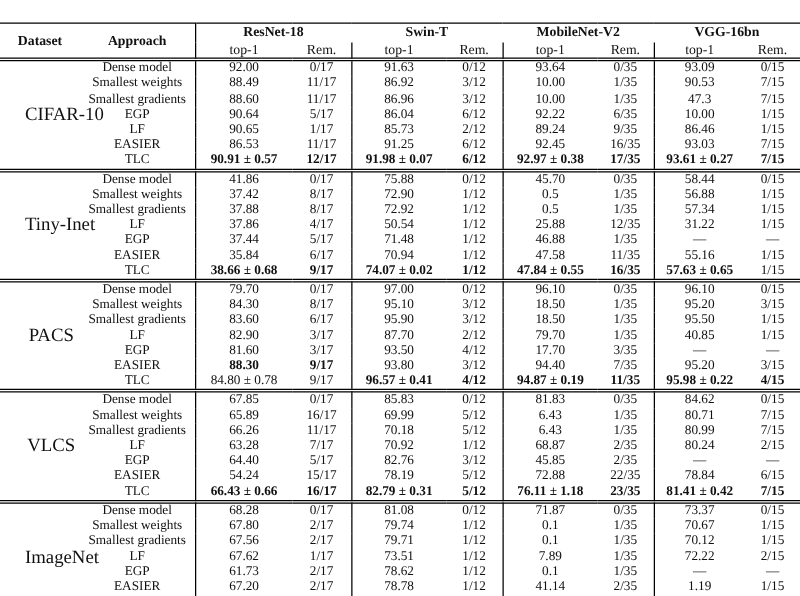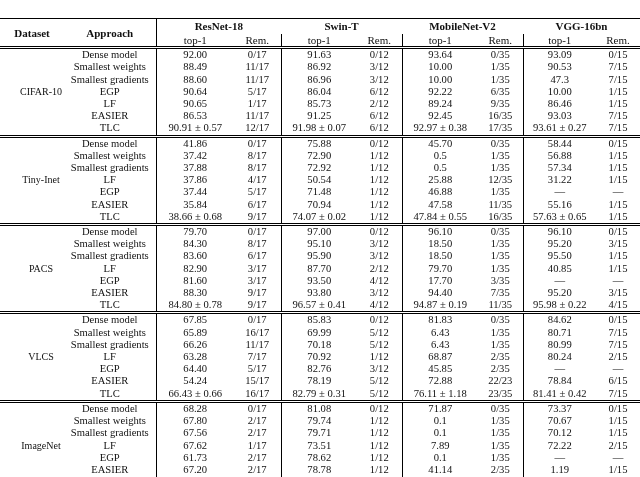--- a/index.html
+++ b/index.html
@@ -7,22 +7,22 @@
   table{border-collapse:collapse;table-layout:fixed;width:640px;margin-top:18px;
         border-top:1.5px solid #000;border-bottom:3px double #000;}
   thead{border-bottom:3px double #000;}
   tbody + tbody{border-top:3px double #000;}
   th,td{padding:0 2px;text-align:center;white-space:nowrap;overflow:visible;
         font-weight:normal;font-size:10.6px;line-height:12.2px;height:12.2px;}
   thead th{font-size:11px;}
   th.model{font-weight:bold;line-height:15px;height:15px;}
   th.hdr{font-weight:bold;}
   .vl{border-left:1px solid #000;}
-  td.b{font-weight:normal;}
-  td.ds{font-size:10px;padding-left:20px;}
+  td.b{font-weight:bold;}
+  td.ds{font-size:15px;padding-left:20px;}
 </style>
 </head>
 <body>
 
 <table id="results-table">
   <colgroup>
     <col style="width:64px">
       <col style="width:92px">
     <col style="width:78px">
       <col style="width:47px">
@@ -350,21 +350,21 @@
         <td class="vl">—</td>
         <td>—</td>
       </tr>
       <tr>
         <td>EASIER</td>
         <td class="vl">54.24</td>
         <td>15/17</td>
         <td class="vl">78.19</td>
         <td>5/12</td>
         <td class="vl">72.88</td>
-        <td>22/23</td>
+        <td>22/35</td>
         <td class="vl">78.84</td>
         <td>6/15</td>
       </tr>
       <tr>
         <td>TLC</td>
         <td class="vl b">66.43 ± 0.66</td>
         <td class="b">16/17</td>
         <td class="vl b">82.79 ± 0.31</td>
         <td class="b">5/12</td>
         <td class="vl b">76.11 ± 1.18</td>

